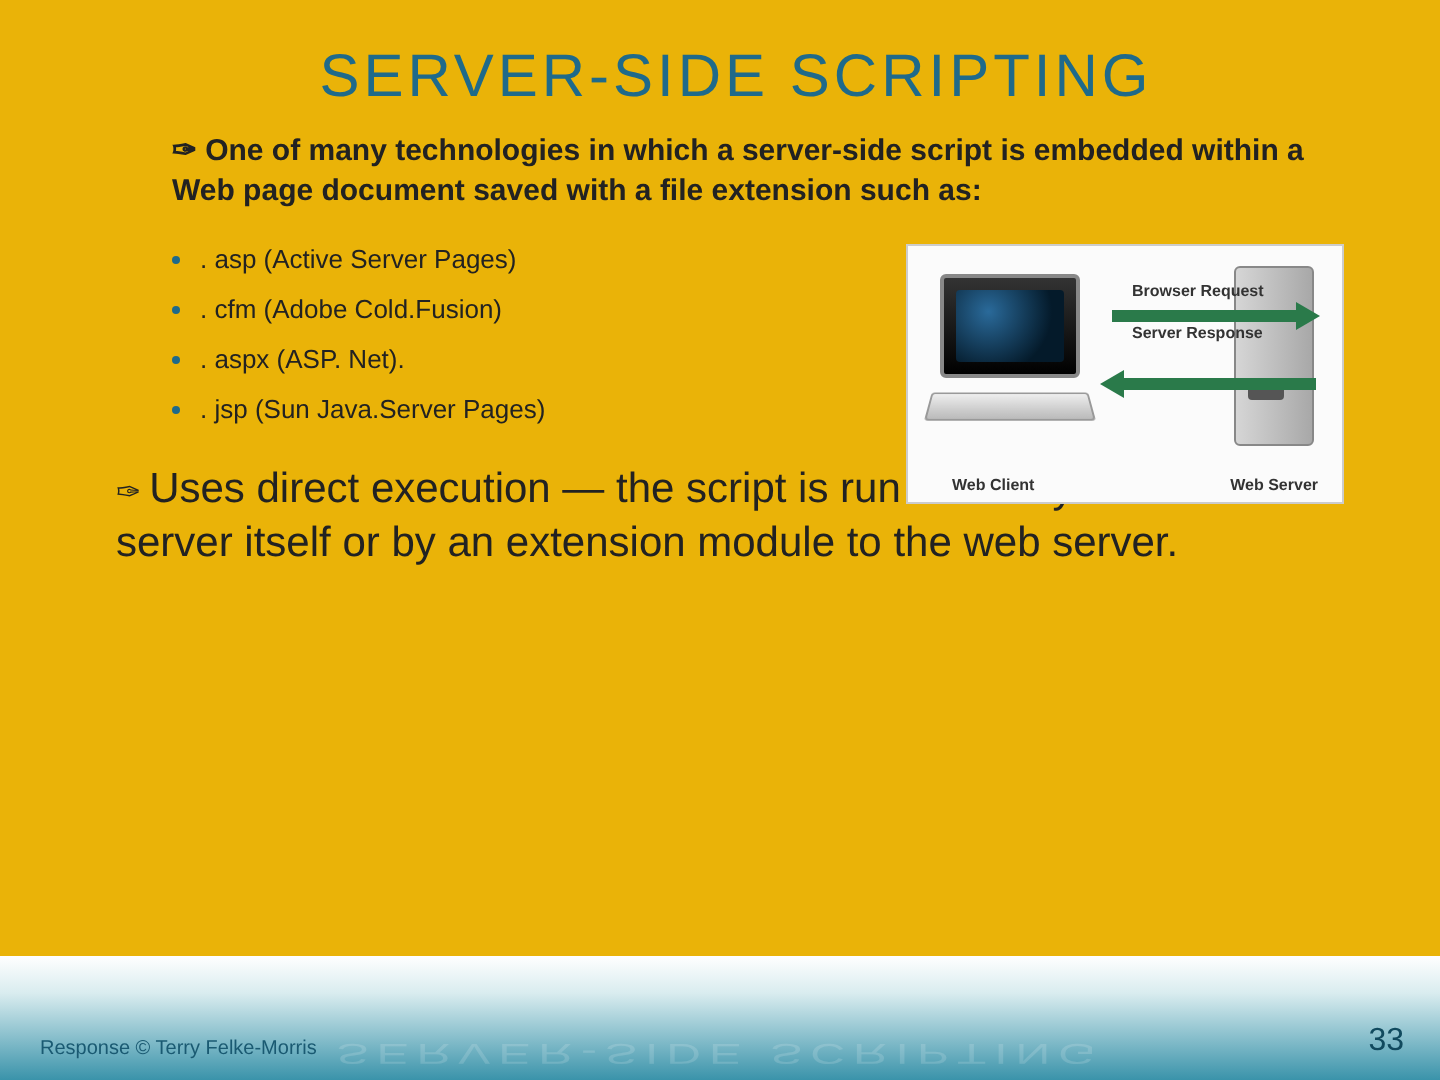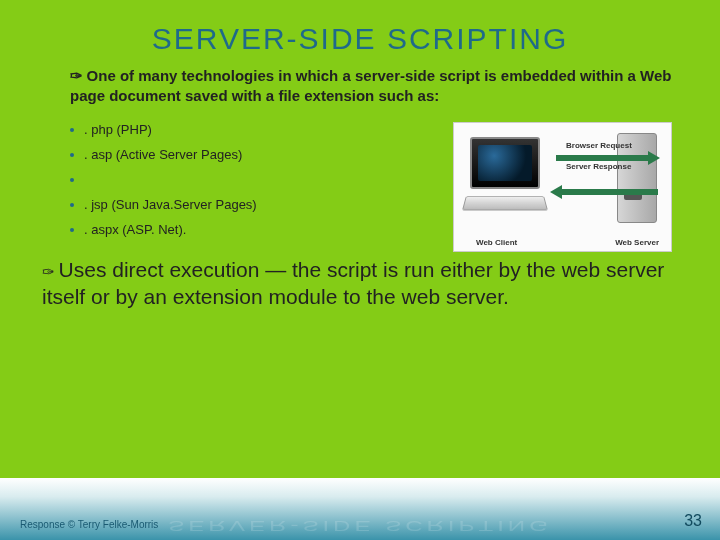--- a/index.html
+++ b/index.html
@@ -7,22 +7,23 @@
     width: 720px;
     height: 540px;
     background: #f5f5f5;
     font-family: Arial, Helvetica, sans-serif;
     position: relative;
     overflow: hidden;
   }
   .slide {
     width: 100%;
     height: 100%;
-    background: #84cc16;
-    position: relative;
+    background: #eab308;
+    position: relative;
+    padding-left: 16px;
   }
   .title {
     text-align: center;
     font-size: 30px;
     letter-spacing: 2px;
     color: #1f6a8a;
     padding-top: 22px;
     font-weight: 400;
   }
   .content {
@@ -198,25 +199,24 @@
 
   <h1 class="title">SERVER-SIDE  SCRIPTING</h1>
 
   <div class="content">
 
     <p class="para1">
       <span class="bullet-main">✑</span><span>One of many technologies in which a server-side script is embedded within a Web page document saved with a file extension such as:</span>
     </p>
 
     <ul class="sublist">
-      <li><span class="dot"></span><span>. php (PHP)</span></li>
       <li><span class="dot"></span><span>. asp (Active Server Pages)</span></li>
-      <li><span class="dot"></span></li>
+      <li><span class="dot"></span><span>. cfm (Adobe Cold.Fusion)</span></li>
+      <li><span class="dot"></span><span>. aspx (ASP. Net).</span></li>
       <li><span class="dot"></span><span>. jsp (Sun Java.Server Pages)</span></li>
-      <li><span class="dot"></span><span>. aspx (ASP. Net).</span></li>
     </ul>
 
     <div class="diagram">
       <div class="monitor"></div>
       <div class="kb"></div>
       <div class="server"></div>
       <div class="arrow req">
         <div class="arrow-shaft"></div>
           <div class="arrow-head-r"></div>
       </div>

